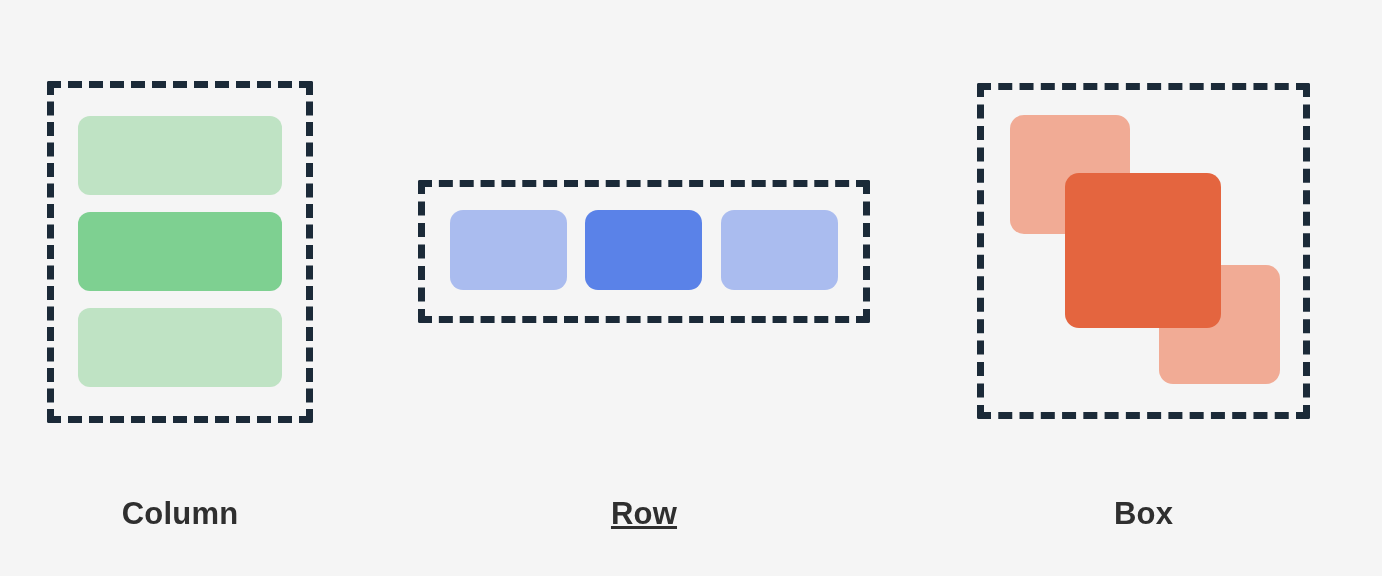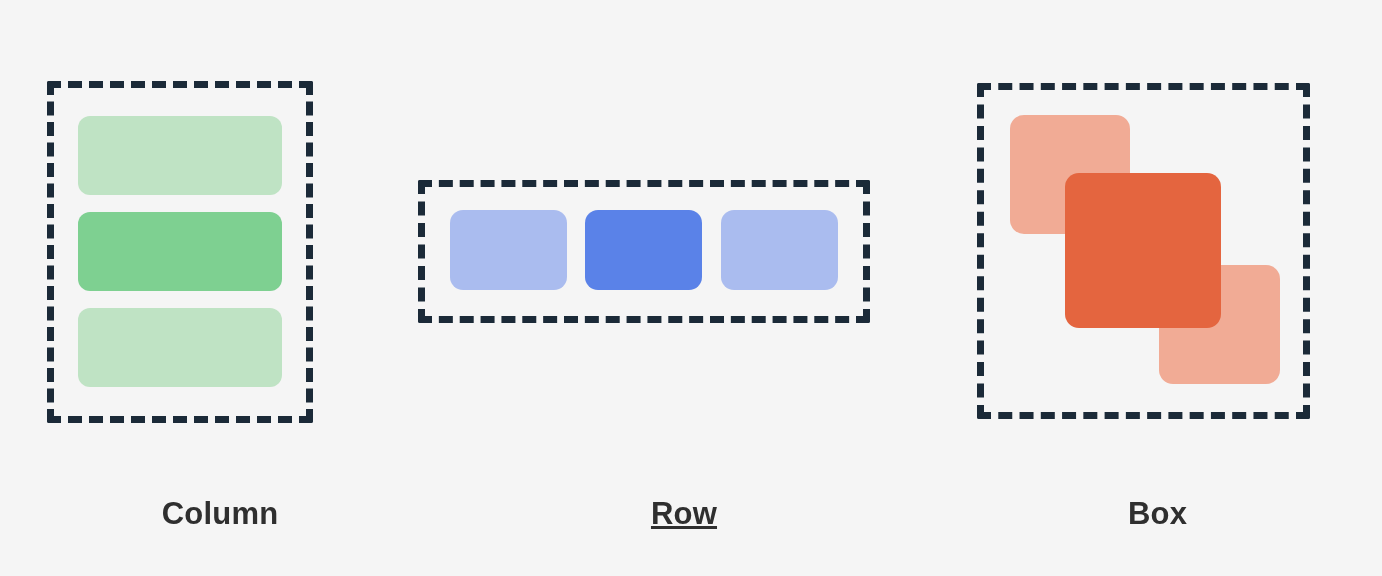--- a/index.html
+++ b/index.html
@@ -88,25 +88,24 @@
   
   .group-label {
     position: absolute;
     font-size: 31px;
     font-weight: 600;
     color: #2f2f2f;
     letter-spacing: 0.2px;
     white-space: nowrap;
     text-align: center;
     line-height: 1;
-    margin-left: 40px;
   }
   #label-column { left: 0px;   top: 498px; width: 360px; }
   #label-row    { left: 418px; top: 498px; width: 452px; }
-  #label-box    { left: 951px; top: 498px; width: 333px; }
+  #label-box    { left: 977px; top: 498px; width: 333px; }
 </style>
 </head>
 <body>
 
 <div id="canvas" style="background: rgb(245, 245, 245);">
 
   <div class="layout-group" id="group-column">
     <div class="dashed-box" style="border-color: rgb(27, 42, 56);"></div>
     <div class="child col-item" id="col-item-1" style="background: rgb(191, 227, 196);"></div>
     <div class="child col-item" id="col-item-2" style="background: rgb(126, 208, 145);"></div>

